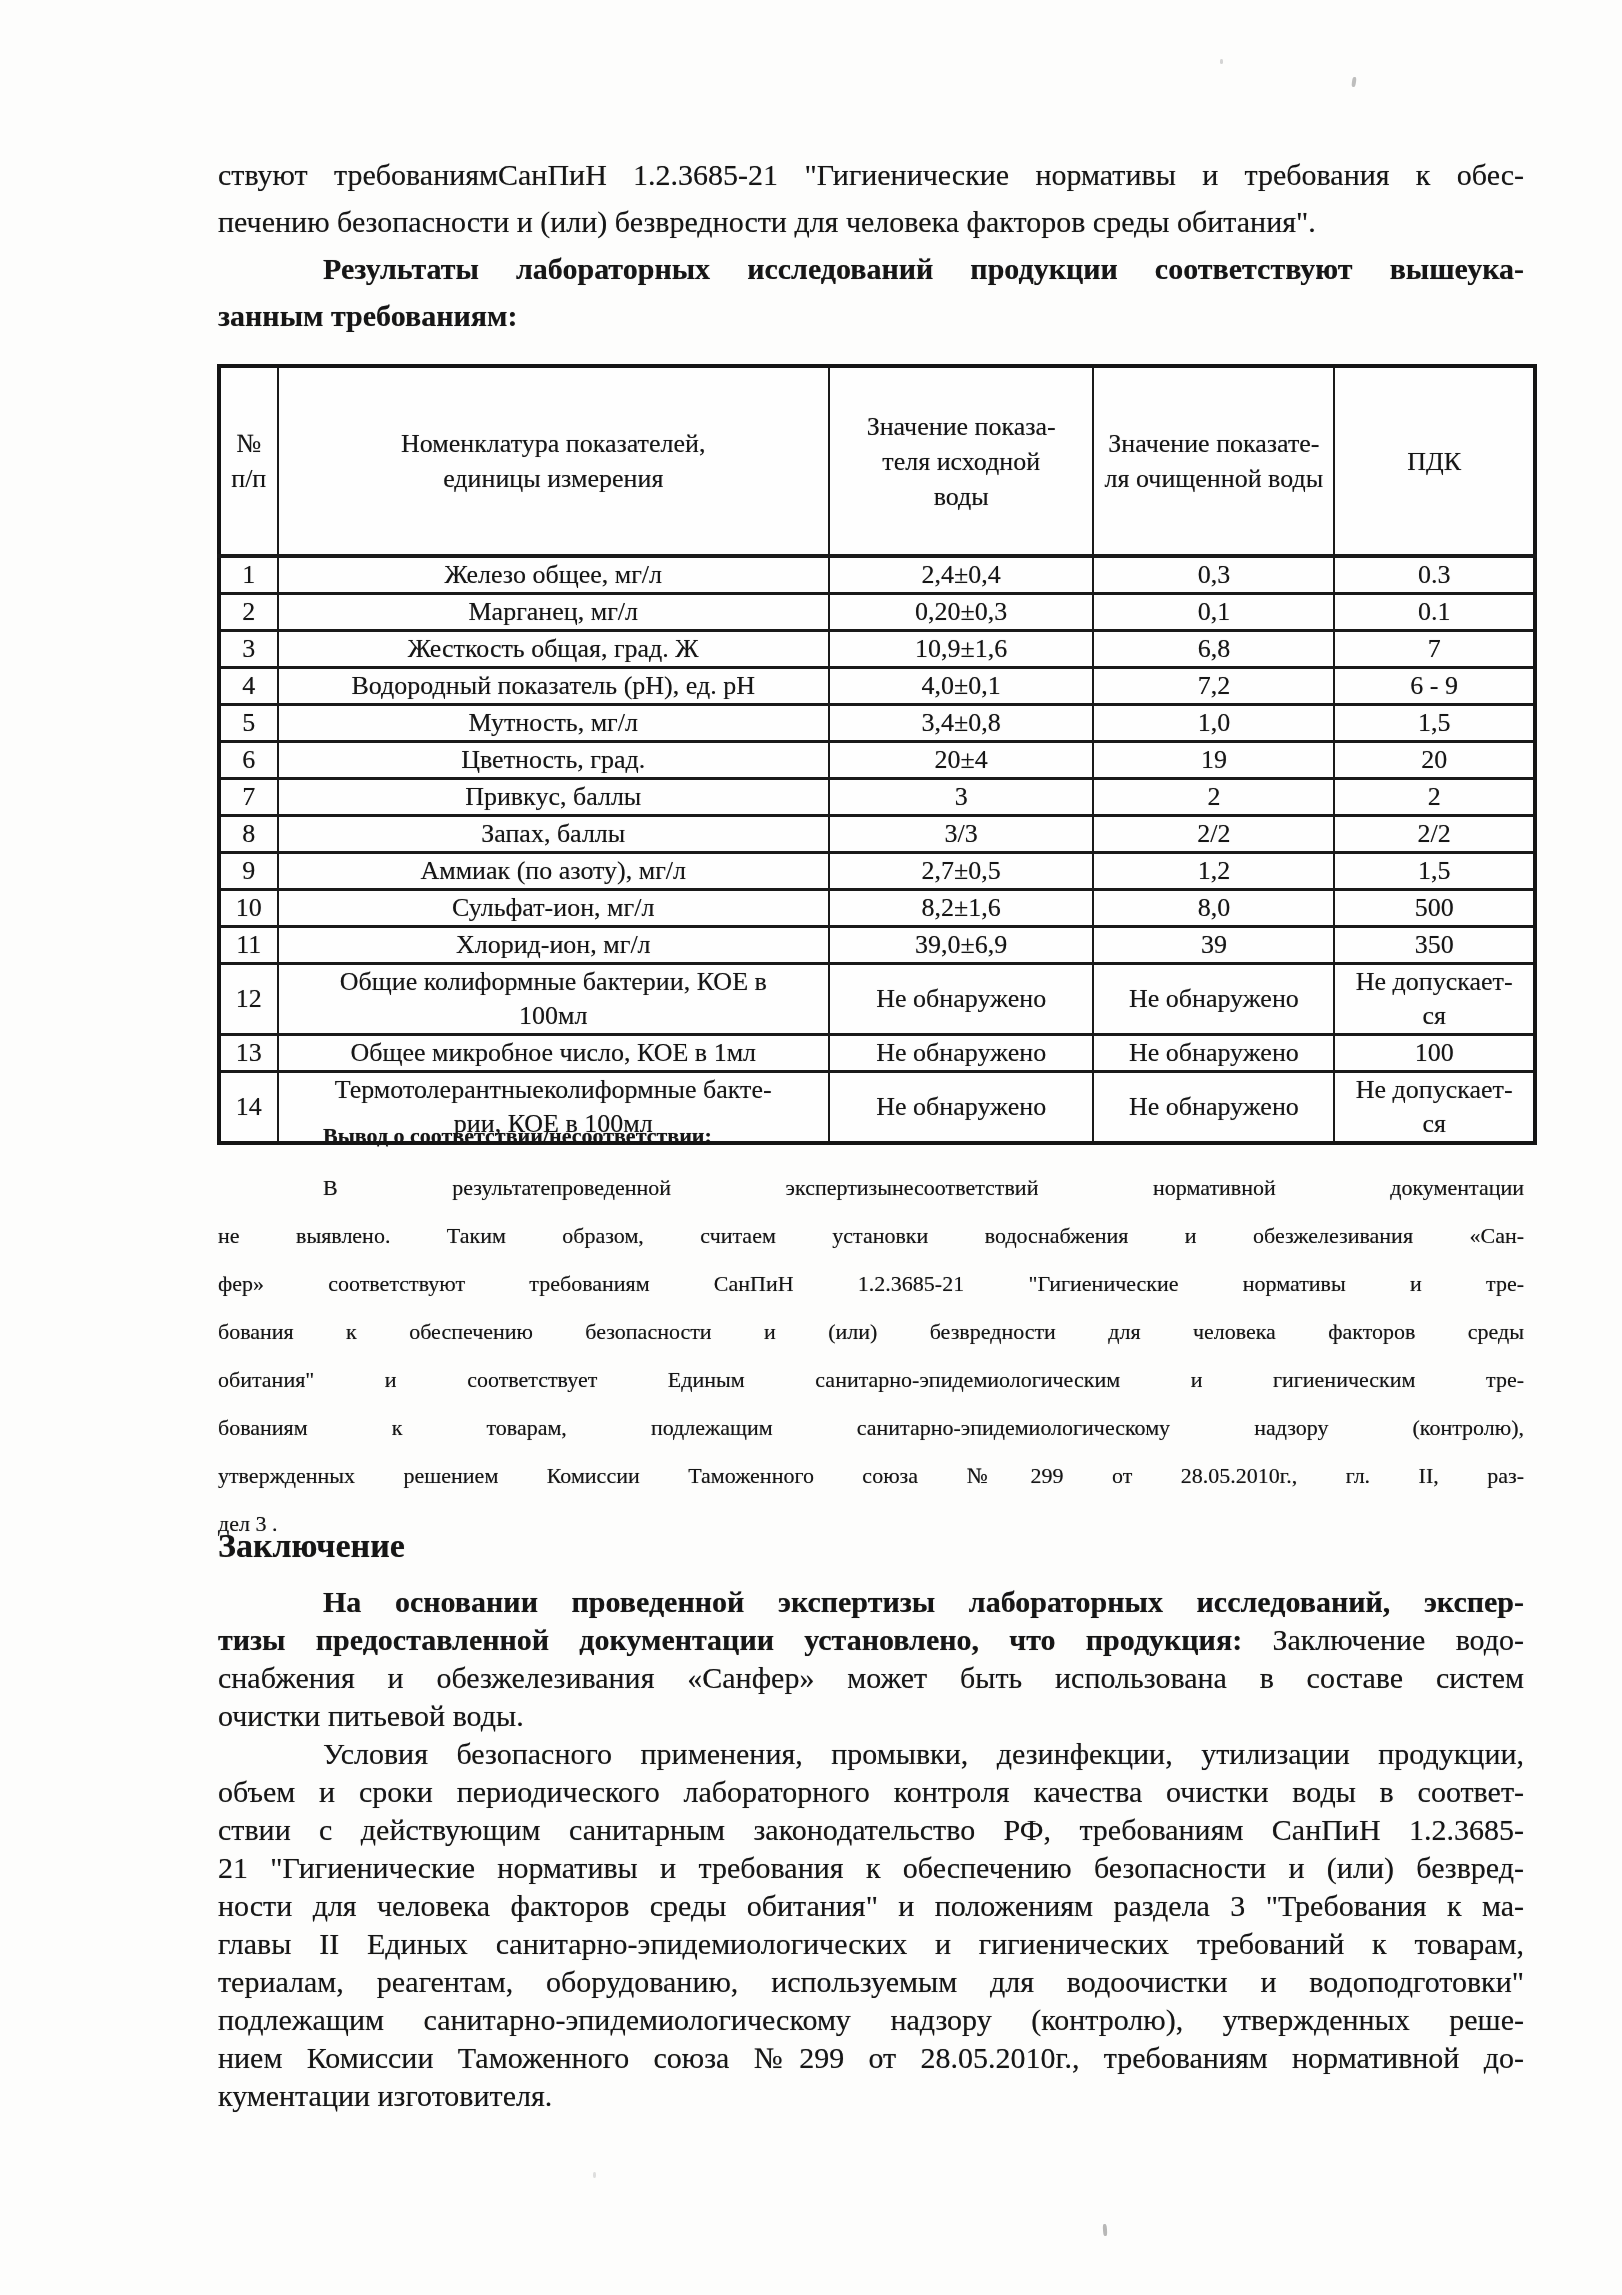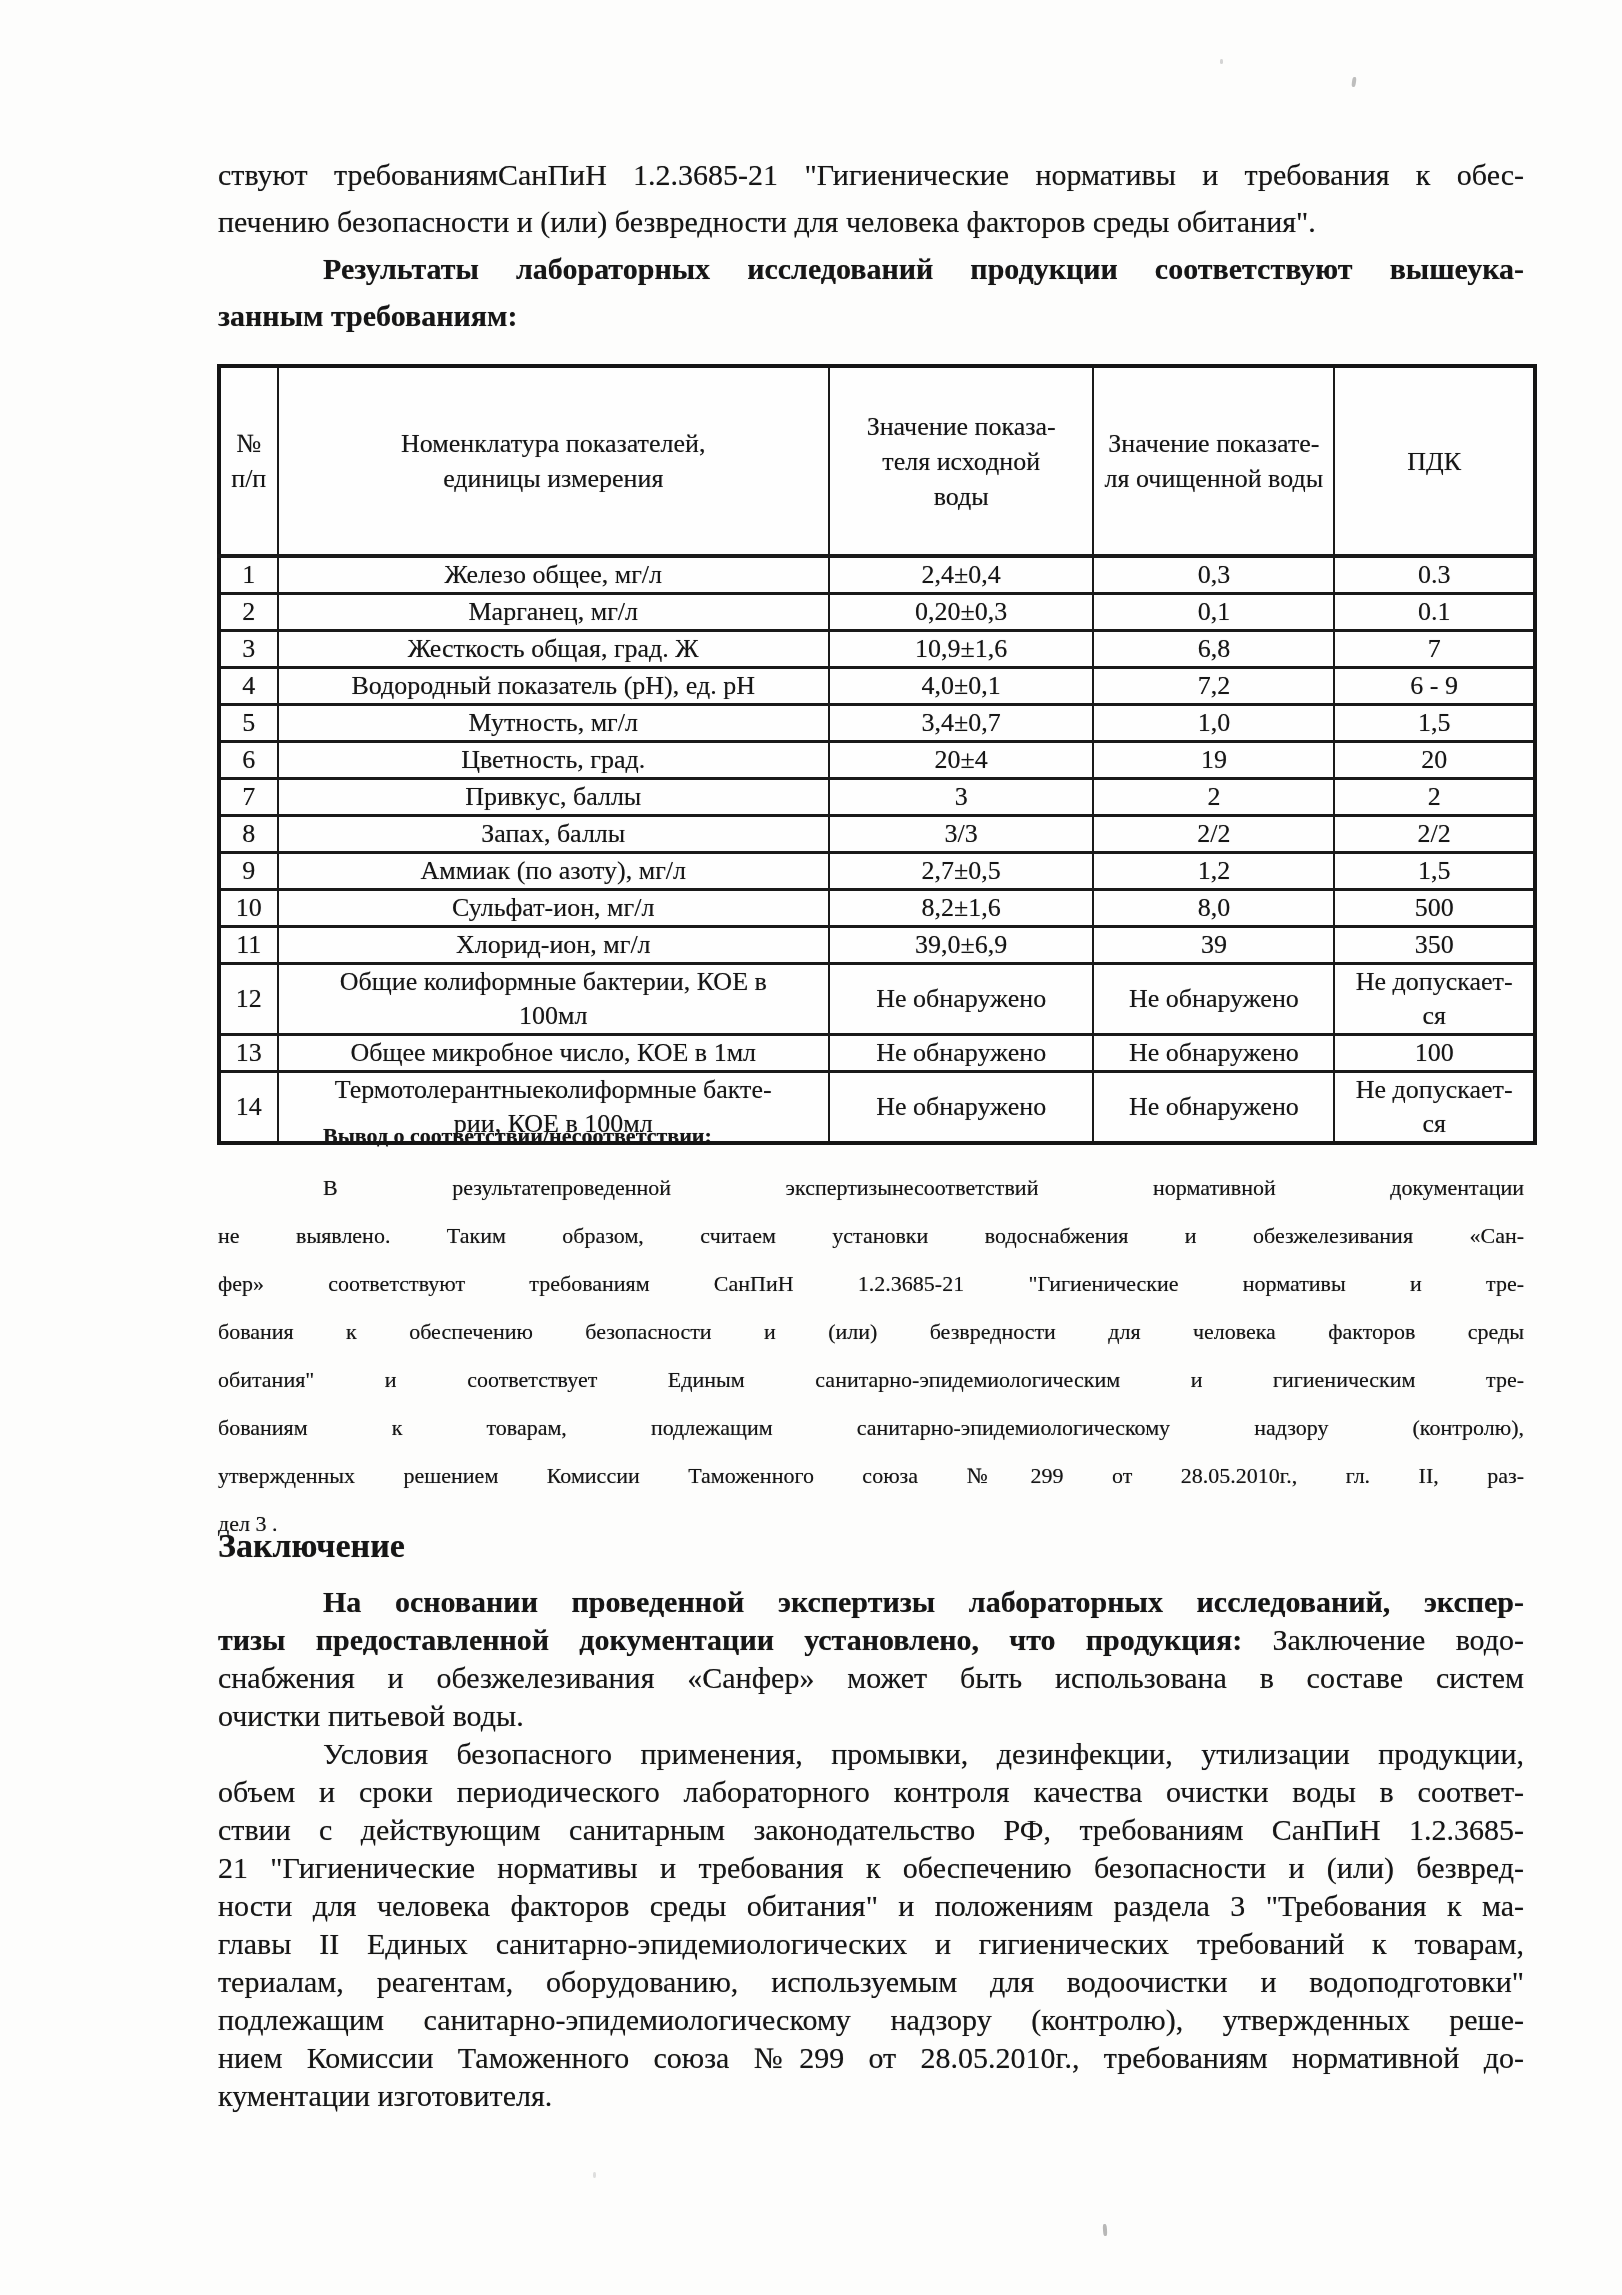--- a/index.html
+++ b/index.html
@@ -112,21 +112,21 @@
         <tr>
           <td>4</td>
           <td>Водородный показатель (рН), ед. рН</td>
           <td>4,0±0,1</td>
           <td>7,2</td>
           <td>6 - 9</td>
         </tr>
         <tr>
           <td>5</td>
           <td>Мутность, мг/л</td>
-          <td>3,4±0,7</td>
+          <td>3,4±0,8</td>
           <td>1,0</td>
           <td>1,5</td>
         </tr>
         <tr>
           <td>6</td>
           <td>Цветность, град.</td>
           <td>20±4</td>
           <td>19</td>
           <td>20</td>
         </tr>

